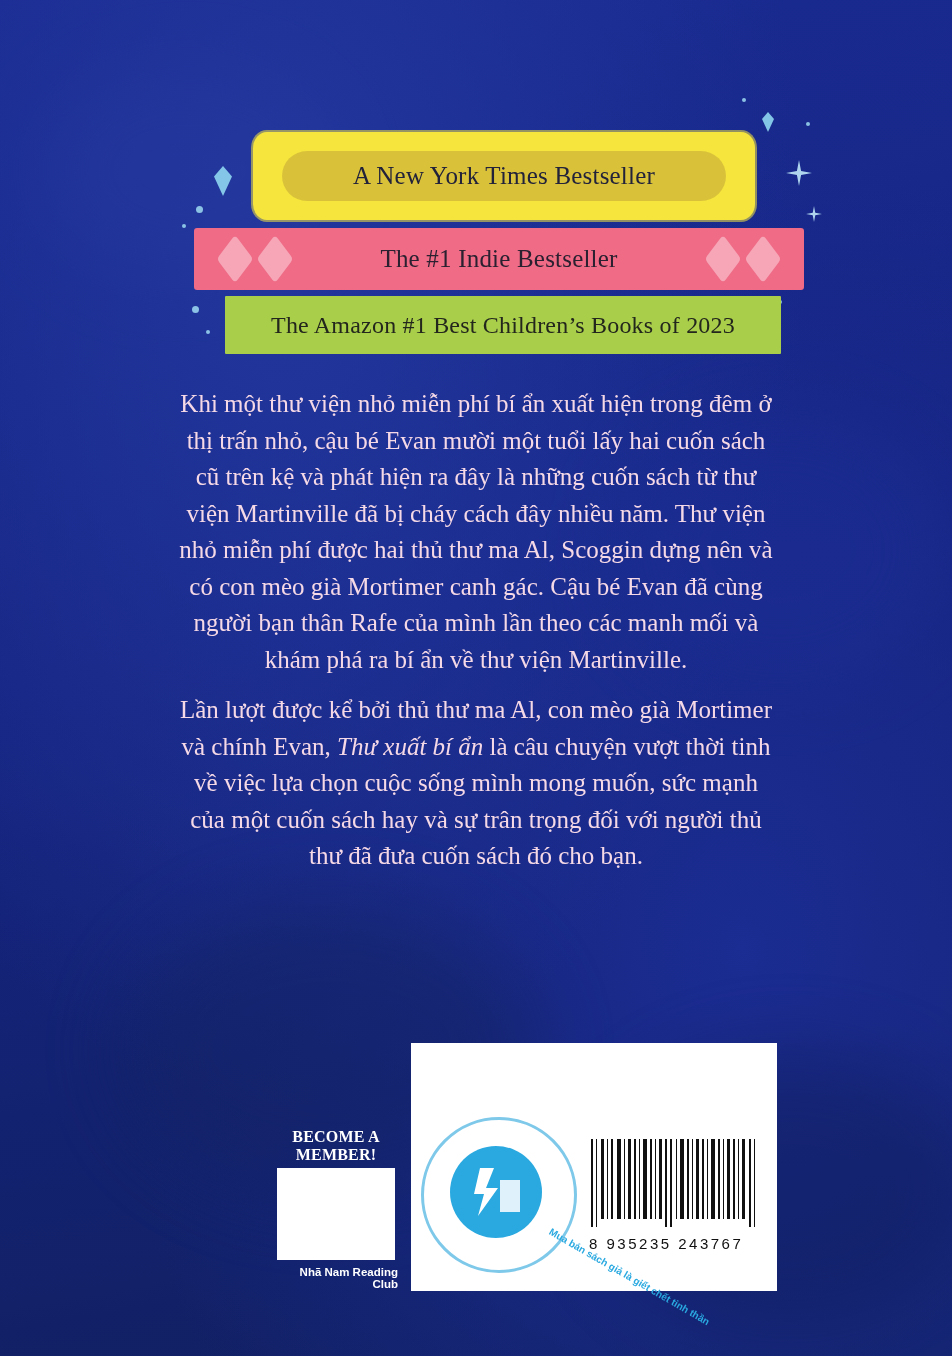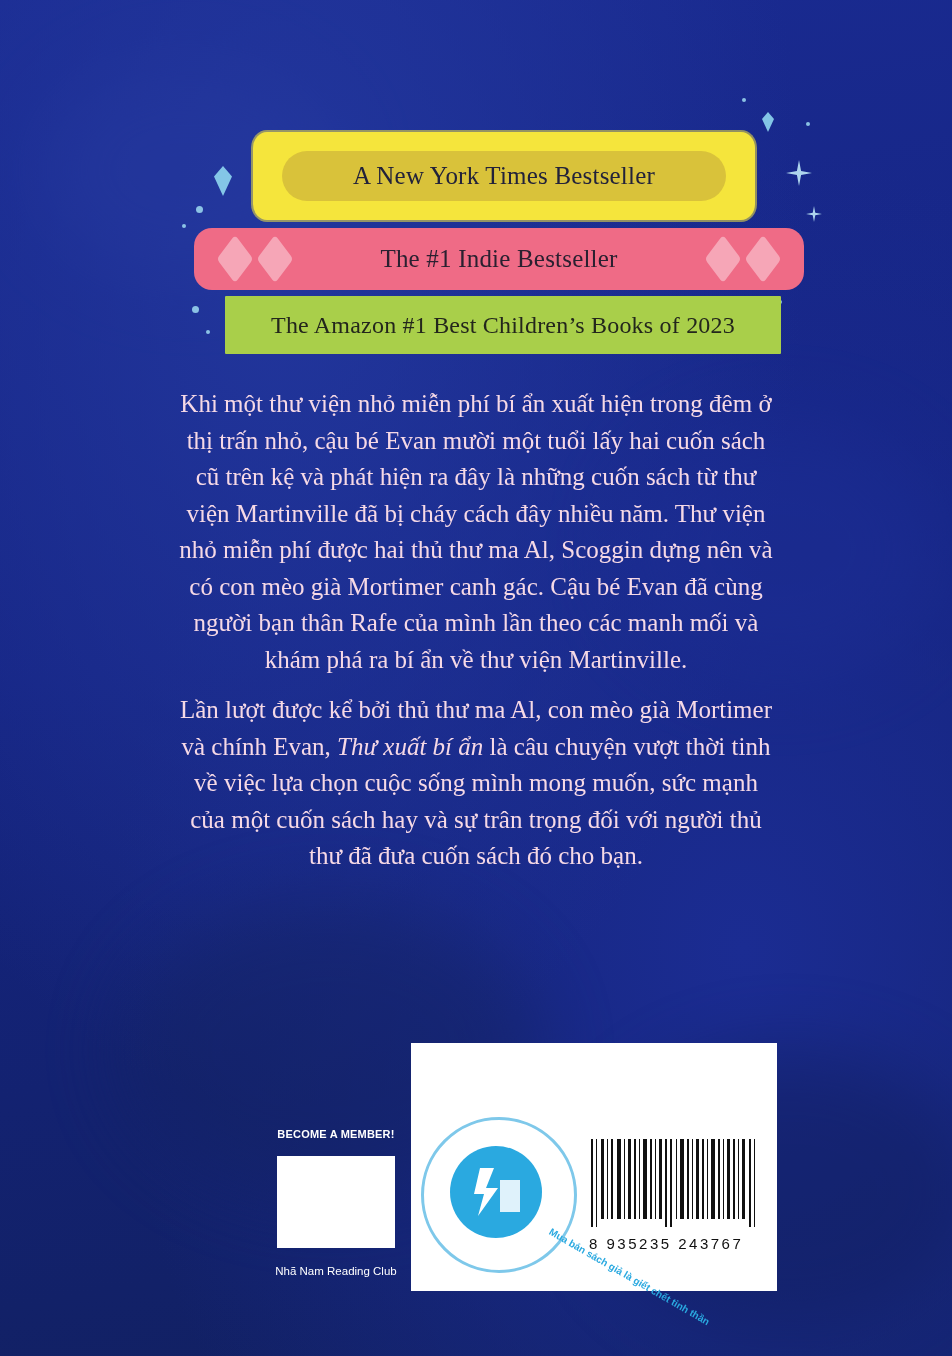--- a/index.html
+++ b/index.html
@@ -70,21 +70,21 @@
     justify-content: center;
     font-size: 25px;
     color: #22223a;
   }
   .badge-2 {
     left: 184px;
     top: 96px;
     width: 610px;
     height: 62px;
     background: #ef6b86;
-    border-radius: 18px;
+    border-radius: 3px;
     font-size: 25px;
     color: #2a2030;
   }
   .badge-2 .diamond {
     position: absolute;
     width: 30px;
     height: 30px;
     background: #f6a6b7;
     transform: rotate(45deg) skew(8deg, 8deg);
     border-radius: 4px;
@@ -158,36 +158,38 @@
   .member-block {
     position: absolute;
     left: 274px;
     top: 1128px;
     width: 124px;
     text-align: center;
     font-family: "Liberation Sans", sans-serif;
   }
   .member-title {
     color: #fff;
-    font-size: 11px;
+    font-size: 16px;
     font-weight: bold;
     letter-spacing: .2px;
-    margin-bottom: 16px;
+    margin-bottom: 4px;
+    font-family: Liberation Serif, serif;
   }
   .member-qr {
     width: 118px;
     height: 92px;
     background: #ffffff;
     margin: 0 auto;
   }
   .member-caption {
     color: #ffffff;
     font-size: 11.5px;
-    font-weight: normal;
-    margin-top: 17px;
+    font-weight: bold;
+    margin-top: 6px;
+    text-align: right;
   }
 
   .barcode-panel {
     position: absolute;
     left: 411px;
     top: 1043px;
     width: 366px;
     height: 248px;
     background: #ffffff;
   }

